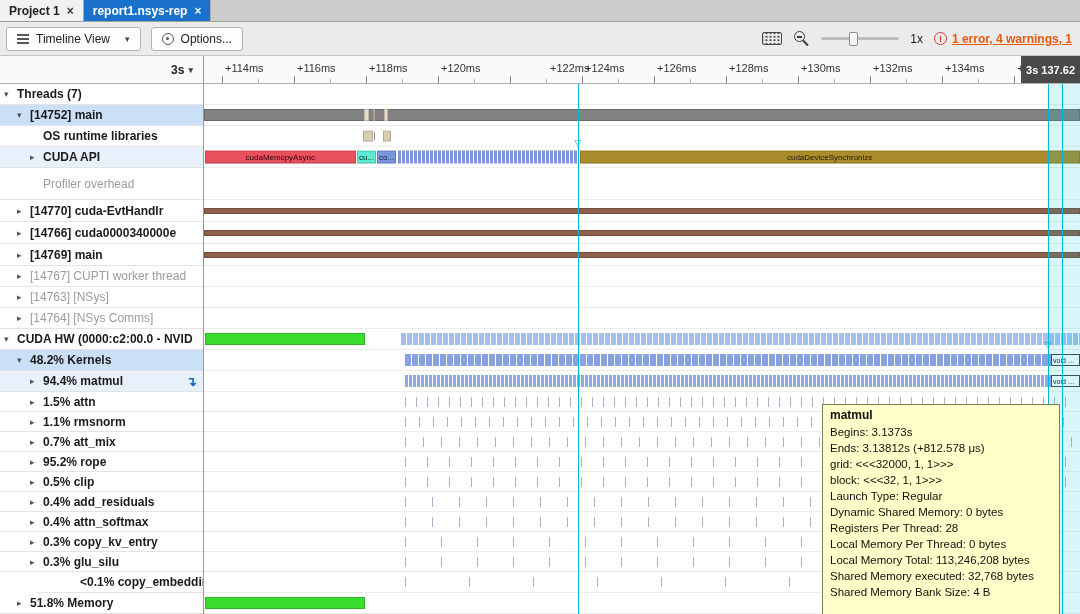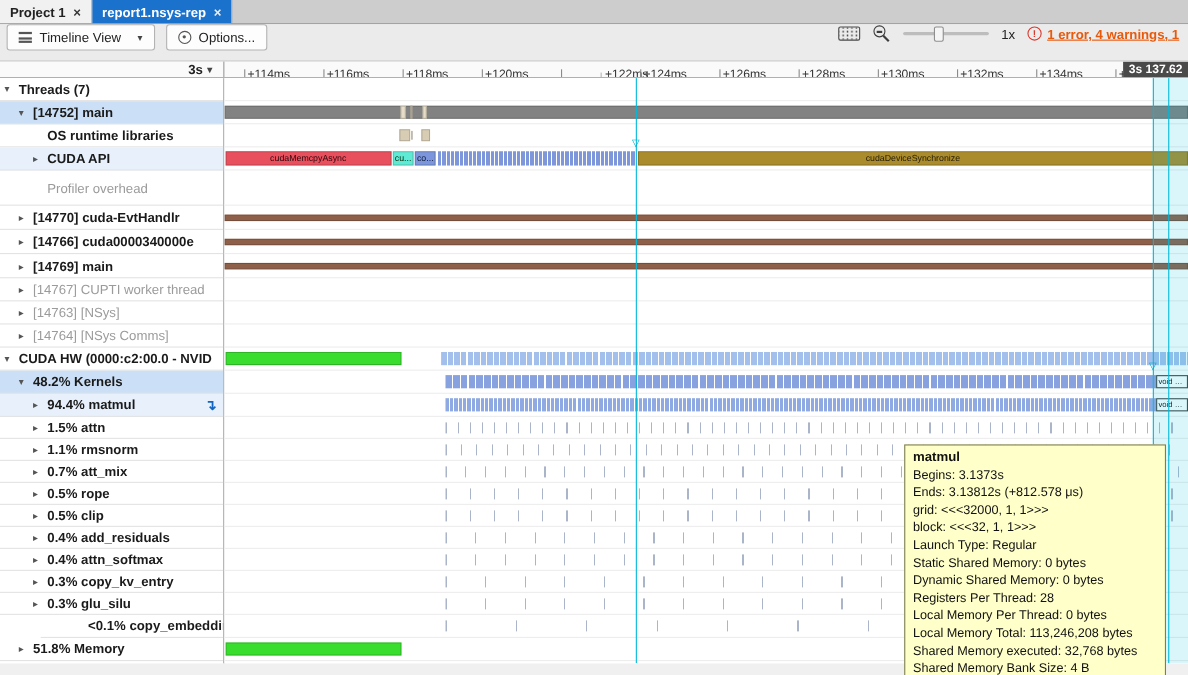--- a/index.html
+++ b/index.html
@@ -3,21 +3,21 @@
 <meta charset="utf-8">
 <style>
 *{box-sizing:border-box;margin:0;padding:0;}
 html,body{width:1080px;height:614px;overflow:hidden;background:#f0f0f0;
   font-family:"Liberation Sans",sans-serif;position:relative;}
 #tabbar{height:22px;background:#cdcdcd;display:flex;align-items:stretch;border-bottom:1px solid #9f9f9f;}
 .tab{display:flex;align-items:center;gap:7px;padding:0 9px;font-size:12px;background:#f1f1f1;
   border-right:1px solid #a8a8a8;color:#222;font-weight:600;}
 .tab.active{background:#1b72cc;color:#fff;}
 .tab-close{font-size:12px;opacity:.9;}
-#toolbar{height:34px;background:#ebebeb;border-bottom:1px solid #c4c4c4;display:flex;align-items:flex-start;padding:0 6px;gap:10px;}
+#toolbar{height:34px;background:#ebebeb;border-bottom:1px solid #c4c4c4;display:flex;align-items:center;padding:0 6px;gap:10px;}
 .tb-btn{display:flex;align-items:center;gap:7px;background:#fdfdfd;border:1px solid #b3b3b3;border-radius:3px;
   height:24px;padding:0 10px;font-size:12px;color:#222;cursor:default;}
 .hamburger{width:12px;height:10px;border-top:2px solid #555;border-bottom:2px solid #555;position:relative;}
 .hamburger::after{content:"";position:absolute;left:0;right:0;top:2.5px;height:2px;background:#555;}
 .caret{font-size:9px;color:#444;margin-left:8px;}
 .eye{width:12px;height:12px;border:1.5px solid #555;border-radius:50%;position:relative;}
 .eye::after{content:"";position:absolute;left:3px;top:3px;width:3px;height:3px;background:#555;border-radius:50%;}
 .tb-right{margin-left:auto;display:flex;align-items:center;gap:11px;padding-right:2px;}
 .kbd-icon{width:20px;height:13px;border:1.5px solid #4a4a4a;border-radius:2px;
   background-image:radial-gradient(#4a4a4a 0.8px,transparent 1px);background-size:4px 3.5px;background-position:1.5px 2px;}
@@ -26,21 +26,21 @@
 .zoom-minus{position:absolute;left:4px;top:6px;width:5px;height:1.6px;background:#3d3d3d;}
 .zoom-handle{position:absolute;width:7px;height:2px;background:#3d3d3d;transform:rotate(45deg);left:9px;top:12px;}
 .slider{position:relative;width:78px;height:16px;}
 .slider-track{position:absolute;top:6.5px;left:0;right:0;height:3px;background:#bdbdbd;border-radius:2px;}
 .slider-thumb{position:absolute;top:1px;left:28px;width:9px;height:14px;background:#f5f5f5;border:1px solid #8e8e8e;border-radius:2px;}
 .zoom-label{font-size:12px;color:#222;}
 .issues{display:flex;align-items:center;gap:5px;font-size:12px;}
 .err-icon{width:13px;height:13px;border-radius:50%;border:1.5px solid #d63a2f;color:#d63a2f;font-size:9px;
   font-weight:bold;display:flex;align-items:center;justify-content:center;}
 .issues-text{color:#e8590c;text-decoration:underline;white-space:nowrap;font-weight:600;}
-#ruler{height:15px;display:flex;border-bottom:1px solid #b0b0b0;background:#fafafa;}
+#ruler{height:28px;display:flex;border-bottom:1px solid #b0b0b0;background:#fafafa;}
 #ruler-left{width:204px;flex:0 0 204px;display:flex;align-items:center;justify-content:flex-end;gap:4px;
   padding-right:10px;border-right:1px solid #999;font-size:12px;color:#222;font-weight:600;}
 #ruler-ticks{position:relative;flex:1;overflow:hidden;}
 .tick-label{position:absolute;top:6px;font-size:11px;color:#333;transform:translateX(3px);white-space:nowrap;}
 .tick{position:absolute;bottom:0;width:1px;height:7px;background:#8a8a8a;}
 .tick.minor{height:4px;background:#b4b4b4;}
 #cursor-badge{position:absolute;right:0;top:0;bottom:0;background:#4a4a4a;color:#fff;font-size:11px;font-weight:bold;
   display:flex;align-items:center;padding:0 5px;white-space:nowrap;z-index:3;}
 #content{display:flex;height:532px;background:#fff;}
 #sidebar-rows{width:204px;flex:0 0 204px;border-right:1px solid #999;background:#fff;overflow:hidden;}
@@ -225,21 +225,21 @@
       <div class="s-row" style="height: 20px; padding-left: 30px;">
         <span class="arrow">▸</span>
         <span class="s-label">1.1% rmsnorm</span>
       </div>
       <div class="s-row" style="height: 20px; padding-left: 30px;">
         <span class="arrow">▸</span>
         <span class="s-label">0.7% att_mix</span>
       </div>
       <div class="s-row" style="height: 20px; padding-left: 30px;">
         <span class="arrow">▸</span>
-        <span class="s-label">0.5% rope</span>
+        <span class="s-label">95.2% rope</span>
       </div>
       <div class="s-row" style="height: 20px; padding-left: 30px;">
         <span class="arrow">▸</span>
         <span class="s-label">0.5% clip</span>
       </div>
       <div class="s-row" style="height: 20px; padding-left: 30px;">
         <span class="arrow">▸</span>
         <span class="s-label">0.4% add_residuals</span>
       </div>
       <div class="s-row" style="height: 20px; padding-left: 30px;">
@@ -360,21 +360,20 @@
 </div>
 
 <div id="tooltip">
   <div class="tt-title">matmul</div>
   <div id="tooltip-lines">
       <div class="tt-line">Begins: 3.1373s</div>
       <div class="tt-line">Ends: 3.13812s (+812.578 μs)</div>
       <div class="tt-line">grid:  &lt;&lt;&lt;32000, 1, 1&gt;&gt;&gt;</div>
       <div class="tt-line">block: &lt;&lt;&lt;32, 1, 1&gt;&gt;&gt;</div>
       <div class="tt-line">Launch Type: Regular</div>
-      <div class="tt-line">Static Shared Memory: 0 bytes</div>
       <div class="tt-line">Dynamic Shared Memory: 0 bytes</div>
       <div class="tt-line">Registers Per Thread: 28</div>
       <div class="tt-line">Local Memory Per Thread: 0 bytes</div>
       <div class="tt-line">Local Memory Total: 113,246,208 bytes</div>
       <div class="tt-line">Shared Memory executed: 32,768 bytes</div>
       <div class="tt-line">Shared Memory Bank Size: 4 B</div>
     </div>
 </div>
 
 </body></html>

